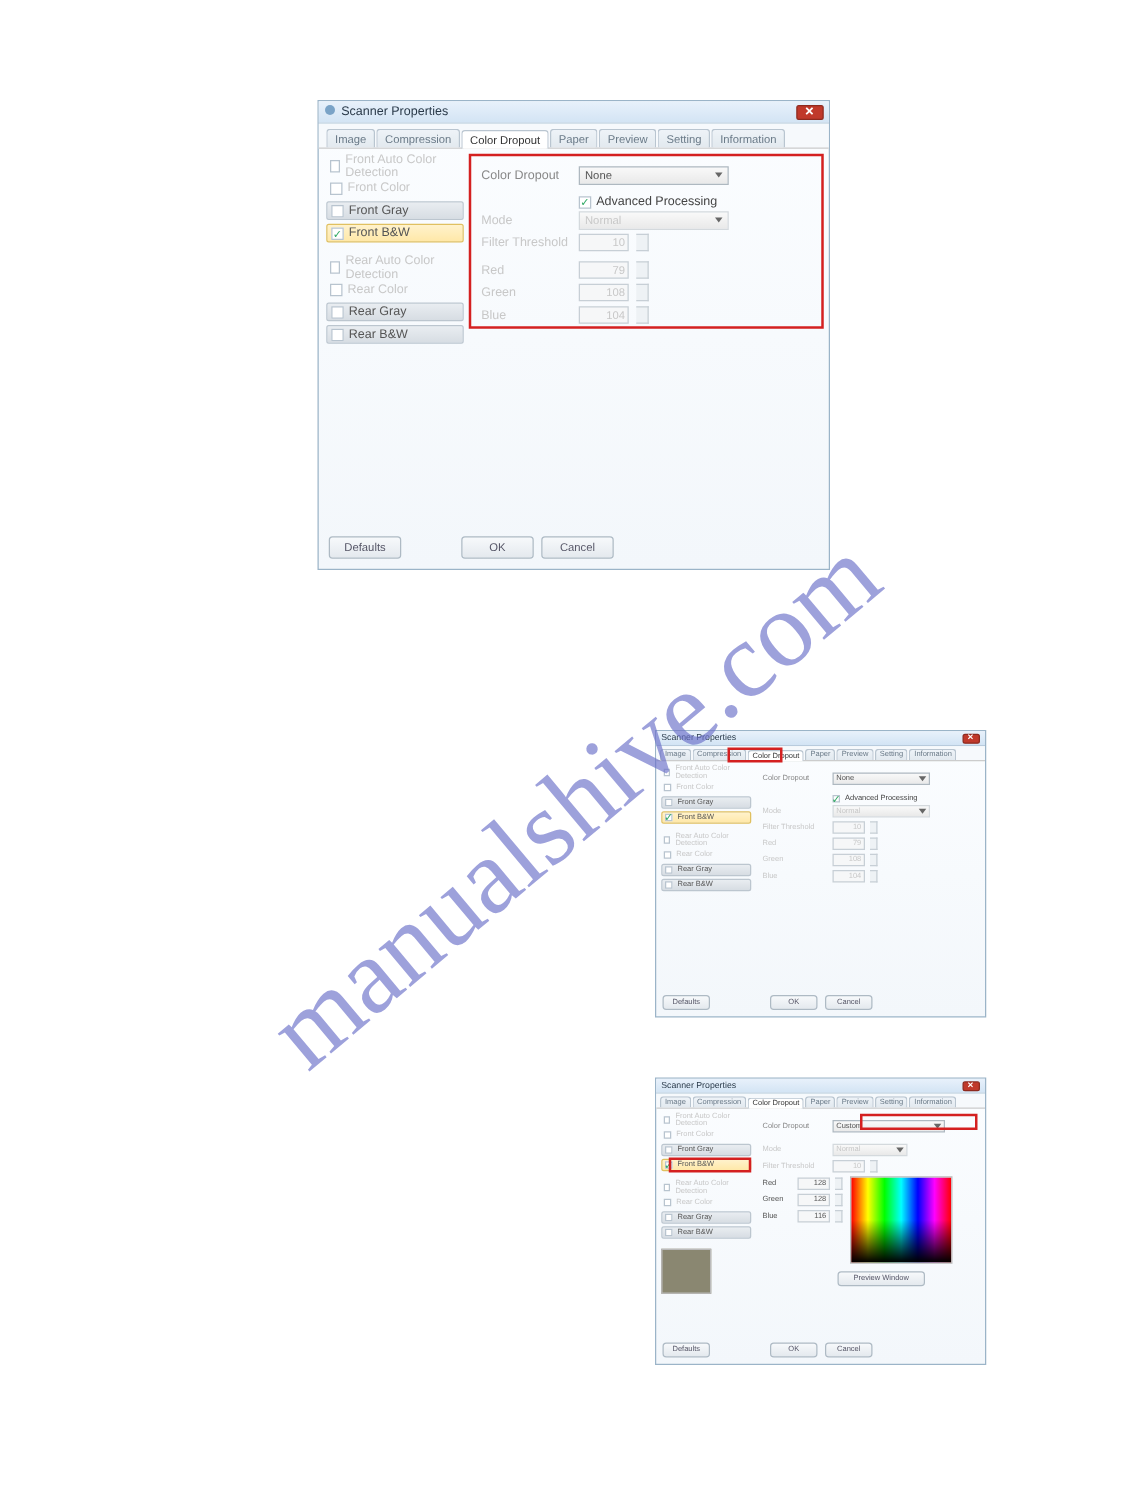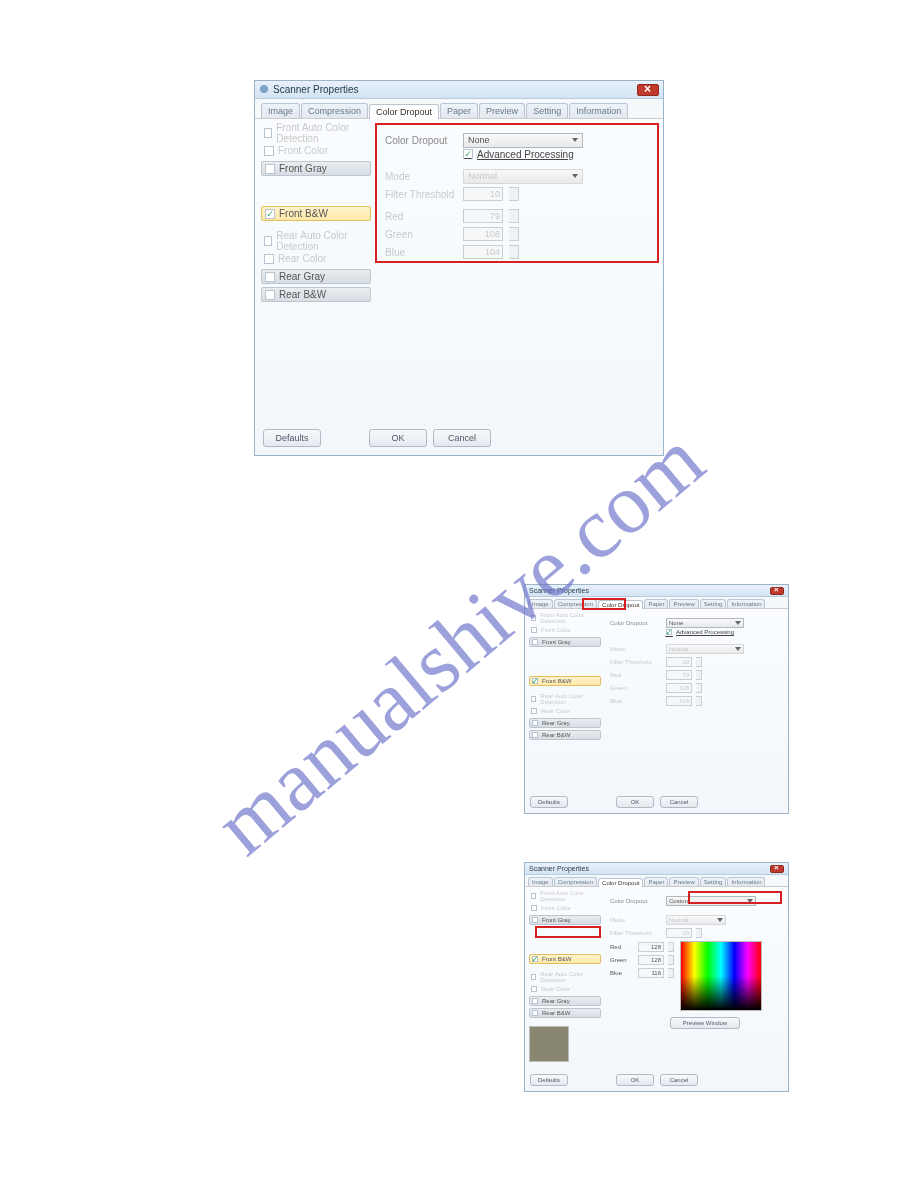--- a/index.html
+++ b/index.html
@@ -57,35 +57,35 @@
     border-bottom:none;
     border-radius:3px 3px 0 0;
     color:#6a7a88;
     font-size:9px;
   }
   .tab.active{background:#fff;color:#333;position:relative;top:1px;}
   .body{display:flex;padding:6px;gap:4px;height:320px;}
   .side{width:110px;display:flex;flex-direction:column;gap:3px;}
   .srow{display:flex;align-items:center;gap:4px;height:15px;padding:0 3px;border-radius:2px;}
   .srow.grey{background:linear-gradient(#e9edf1,#d7dde3);border:1px solid #bcc6cf;align-items:center;}
-  .srow.sel{background:linear-gradient(#fff2cc,#ffe8a8);border:1px solid #e0c060;margin-top:27px;}
+  .srow.sel{background:linear-gradient(#fff2cc,#ffe8a8);border:1px solid #e0c060;}
   .srow.dis{color:#bdbdbd;}
   .cbx{width:10px;height:10px;border:1px solid #b8c4cf;background:#fff;display:inline-flex;align-items:center;justify-content:center;}
   .cbx.on::after{content:"✓";font-size:9px;color:#3a6;}
   .gap{height:6px;}
   .right{flex:1;position:relative;border:2px solid #d42020;margin:-2px -2px 0 0;padding:6px 8px;height:140px;}
   .row{display:flex;align-items:center;height:18px;gap:6px;}
   .lbl{width:72px;color:#888;}
   .dis .lbl, .dis span{color:#c8c8c8;}
   .dd{flex:0 0 120px;height:15px;background:linear-gradient(#f9f9f9,#e9e9e9);border:1px solid #aeb8c0;padding:0 4px;display:flex;align-items:center;justify-content:space-between;font-size:9px;}
   .dd .arr{width:0;height:0;border-left:3px solid transparent;border-right:3px solid transparent;border-top:4px solid #666;}
   .dd.dis{color:#ccc;border-color:#d4d9dd;}
   .num{width:40px;height:14px;border:1px solid #c7cfd6;background:#f6f7f8;text-align:right;padding-right:2px;font-size:9px;color:#bbb;display:inline-flex;align-items:center;justify-content:flex-end;}
   .spin{width:10px;height:14px;border:1px solid #c7cfd6;border-left:none;background:#eef2f5;display:inline-block;}
-  .adv{display:flex;align-items:flex-start;gap:4px;margin-left:78px;color:#444;text-decoration:underline;}
+  .adv{display:flex;align-items:flex-end;gap:4px;margin-left:78px;color:#444;}
   .btnbar{position:absolute;left:8px;right:8px;bottom:8px;display:flex;gap:48px;}
   .btn{width:58px;height:18px;background:linear-gradient(#f7f9fb,#e4e9ee);border:1px solid #aebac4;border-radius:3px;display:flex;align-items:center;justify-content:center;font-size:9px;color:#556;}
   .btnr{display:flex;gap:6px;}
 
   
   .sm{position:absolute;width:265px;height:230px;border:1px solid #9bb4c8;background:linear-gradient(#fbfdff,#f3f7fb);}
   .sm .titlebar{height:12px;font-size:7px;}
   .sm .cls{width:14px;height:8px;}
   .sm .cls::before{font-size:8px;left:3px;top:-3px;}
   .sm .tabs{padding:2px 3px 0 3px;}

